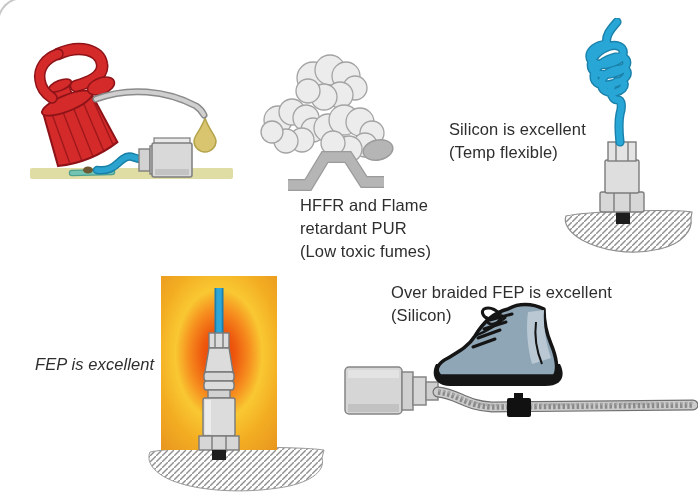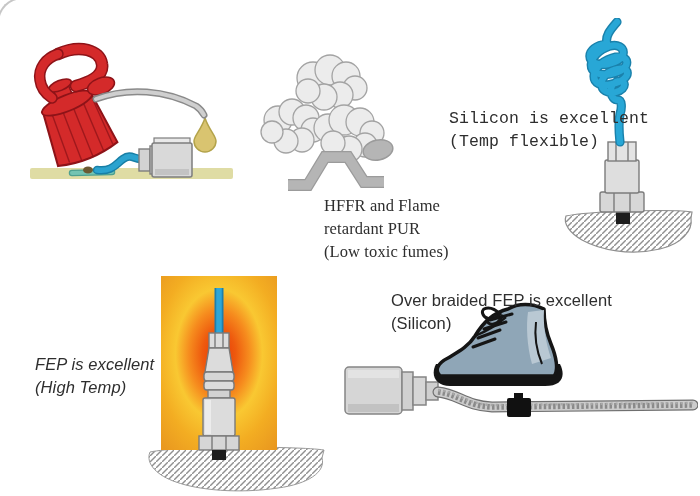--- a/index.html
+++ b/index.html
@@ -99,21 +99,21 @@
           <circle cx="91" cy="99" r="13"></circle>
           <circle cx="75" cy="93" r="12"></circle>
       </g>
       <g>
         <path d="M30,135 L50,135 L67,107 L90,107 L106,132 L126,132" stroke="#9b9b9b" stroke-width="12" fill="none"></path>
         <path d="M30,135 L50,135 L67,107 L90,107 L106,132 L126,132" stroke="#b5b5b5" stroke-width="9.5" fill="none"></path>
         <ellipse cx="120" cy="100" rx="15" ry="10" transform="rotate(-12 120 100)" fill="#b5b5b5" stroke="#9b9b9b" stroke-width="1.5"></ellipse>
       </g>
     </svg>
   </div>
-  <div class="label" style="left:324px;top:194px;font-family:Liberation Serif, serif;">
+  <div class="label" style="left:300px;top:194px;">
     <span>HFFR and Flame</span>
     <span>retardant PUR</span>
     <span>(Low toxic fumes)</span>
   </div>
 
   <div class="fig" style="left:560px;top:18px;">
     <svg width="140" height="240" viewBox="0 0 140 240">
       <defs>
         <pattern id="hatch1" width="6" height="6" patternUnits="userSpaceOnUse">
           <rect width="6" height="6" fill="#ffffff"></rect>
@@ -130,21 +130,21 @@
         <path d="M54,174 L54,194 M70,174 L70,194" fill="none"></path>
         <rect x="45" y="142" width="34" height="33" rx="2" fill="#dedede"></rect>
         <rect x="48" y="124" width="28" height="19" fill="#e4e4e4"></rect>
         <path d="M56,124 L56,143 M68,124 L68,143" fill="none"></path>
       </g>
 
       <path d="M57,4 C50,12 45,18 47,26 C24,28 24,50 48,46 C70,42 66,24 50,28 C26,36 24,60 50,56 C74,52 70,34 52,40 C28,48 28,72 52,66 C74,61 70,46 54,52 C36,58 38,78 56,74 C68,71 66,60 56,64 C48,68 50,82 58,82 C62,82 62,90 60,96 C58,106 59,114 60,124" stroke="#1a81ab" stroke-width="9.2" stroke-linecap="round" fill="none"></path>
       <path d="M57,4 C50,12 45,18 47,26 C24,28 24,50 48,46 C70,42 66,24 50,28 C26,36 24,60 50,56 C74,52 70,34 52,40 C28,48 28,72 52,66 C74,61 70,46 54,52 C36,58 38,78 56,74 C68,71 66,60 56,64 C48,68 50,82 58,82 C62,82 62,90 60,96 C58,106 59,114 60,124" stroke="#28a7d6" stroke-width="6.4" stroke-linecap="round" fill="none"></path>
     </svg>
   </div>
-  <div class="label" style="left:449px;top:107px;font-family:Liberation Mono, monospace;">
+  <div class="label" style="left:449px;top:118px;">
     <span>Silicon is excellent</span>
     <span>(Temp flexible)</span>
   </div>
 
   <div class="fig" style="left:138px;top:276px;">
     <svg width="194" height="218" viewBox="0 0 194 218">
       <defs>
         <pattern id="hatch2" width="6" height="6" patternUnits="userSpaceOnUse">
           <rect width="6" height="6" fill="#ffffff"></rect>
           <path d="M0,6 L6,0" stroke="#909090" stroke-width="1.4"></path>
@@ -176,21 +176,20 @@
         <rect x="65" y="122" width="32" height="38" rx="2" fill="#dcdcdc"></rect>
         <rect x="67" y="124" width="6" height="34" fill="#ececec" stroke="none"></rect>
         <rect x="61" y="160" width="40" height="14" fill="#d6d6d6"></rect>
         <path d="M74,160 L74,174 M88,160 L88,174" fill="none"></path>
         <rect x="74" y="174" width="14" height="10" fill="#1d1d1d" stroke="none"></rect>
       </g>
     </svg>
   </div>
   <div class="label" style="left:35px;top:353px;font-style:italic;">
     <span>FEP is excellent</span>
-    <span>(High Temp)</span>
   </div>
 
   <div class="fig" style="left:340px;top:300px;">
     <svg width="358" height="132" viewBox="0 0 358 132">
 
       <g stroke="#858585" stroke-width="1.5">
         <rect x="5" y="67" width="57" height="47" rx="4" fill="#d6d6d6"></rect>
         <rect x="8" y="70" width="51" height="8" fill="#e3e3e3" stroke="none"></rect>
         <rect x="8" y="104" width="51" height="8" fill="#c2c2c2" stroke="none"></rect>
         <rect x="62" y="72" width="11" height="38" fill="#d0d0d0"></rect>
@@ -220,17 +219,17 @@
           <path d="M133,47 L155,39"></path>
           <path d="M138,38 L160,30"></path>
           <path d="M144,29 L166,22"></path>
           <path d="M150,20 L172,14"></path>
           <path d="M160,14 C150,4 138,8 144,16 C148,21 156,19 160,14 Z"></path>
           <path d="M162,16 C158,26 146,27 147,18"></path>
         </g>
       </g>
     </svg>
   </div>
-  <div class="label" style="left:391px;top:281px;margin-top:8px;">
+  <div class="label" style="left:391px;top:281px;">
     <span>Over braided FEP is excellent</span>
     <span>(Silicon)</span>
   </div>
 </div>
 
 </body></html>

